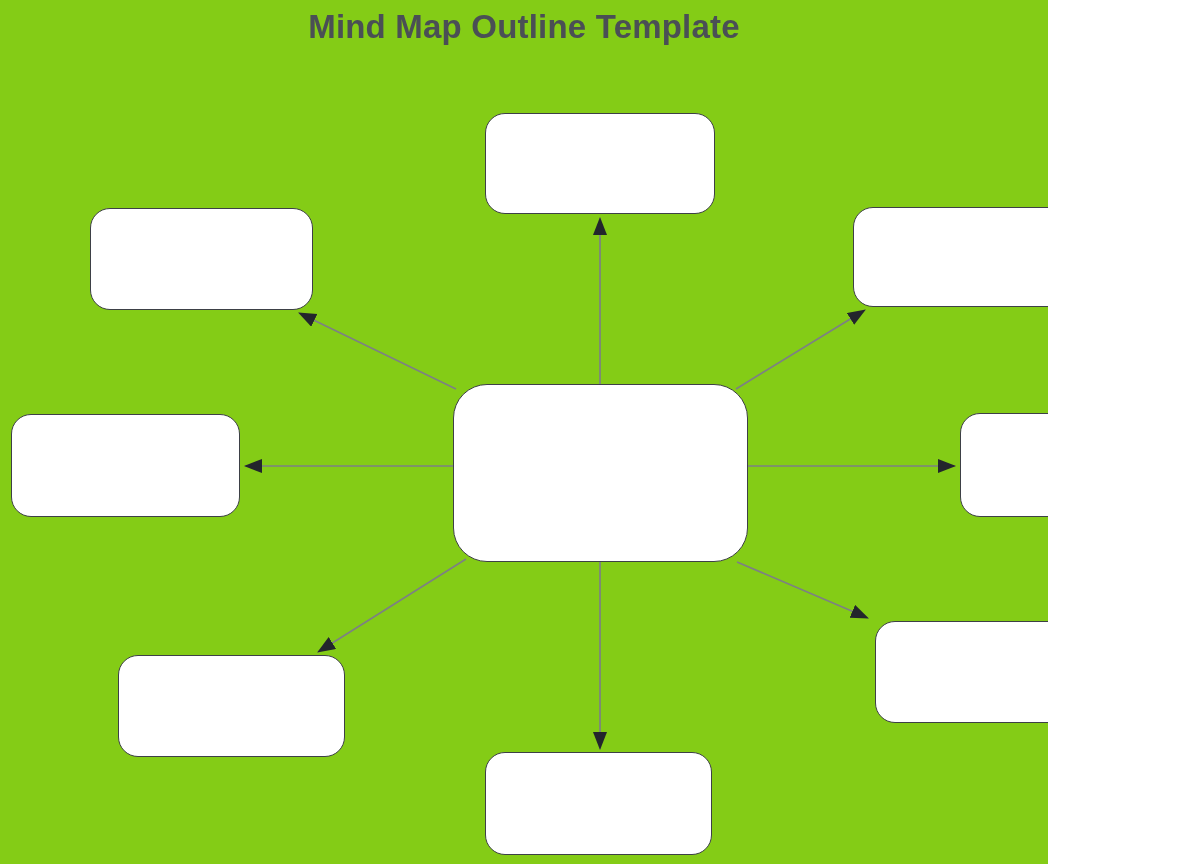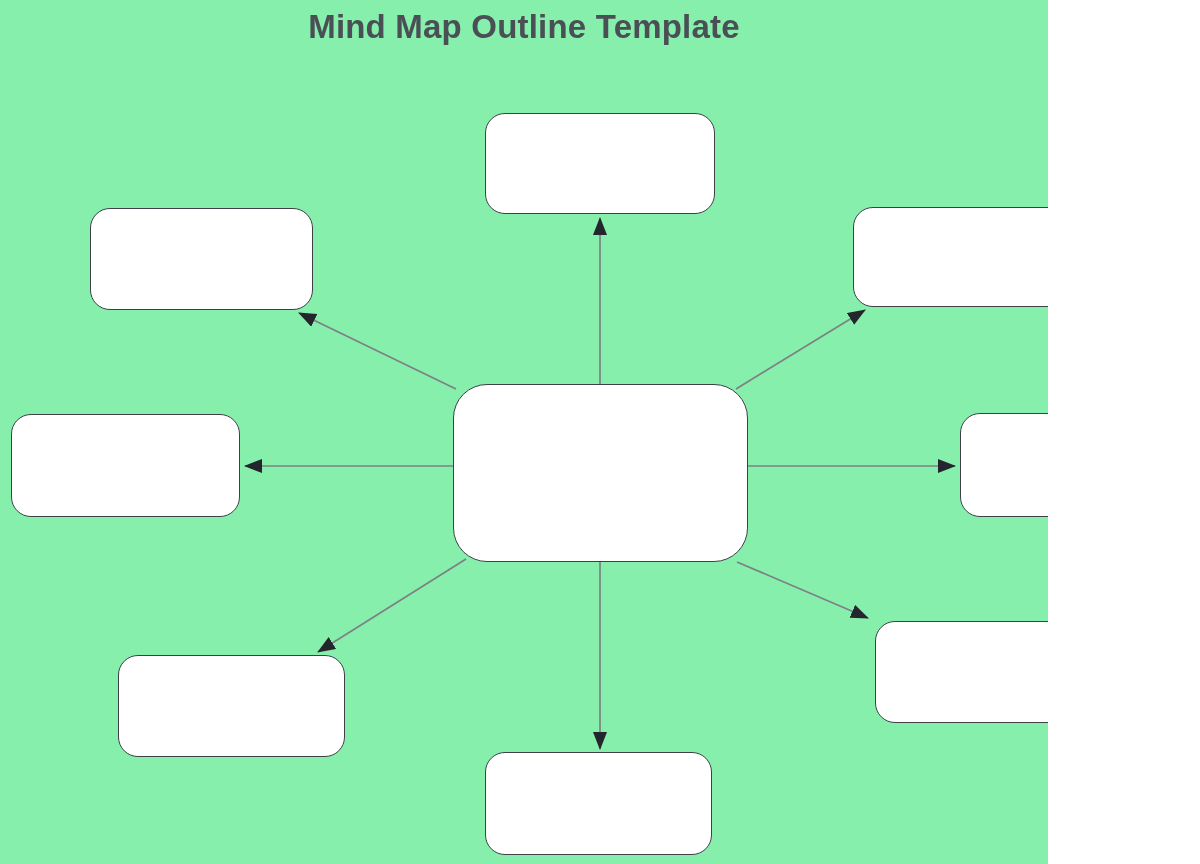--- a/index.html
+++ b/index.html
@@ -5,21 +5,21 @@
   html, body {
     margin: 0;
     padding: 0;
     background: #ffffff;
     font-family: "Liberation Sans", sans-serif;
   }
   .stage {
     position: relative;
     width: 1048px;
     height: 864px;
-    background: #86efac;
+    background: #84cc16;
     overflow: hidden;
   }
   .title {
     position: absolute;
     top: 8px;
     left: 0;
     width: 100%;
     margin: 0;
     text-align: center;
     font-size: 33px;

